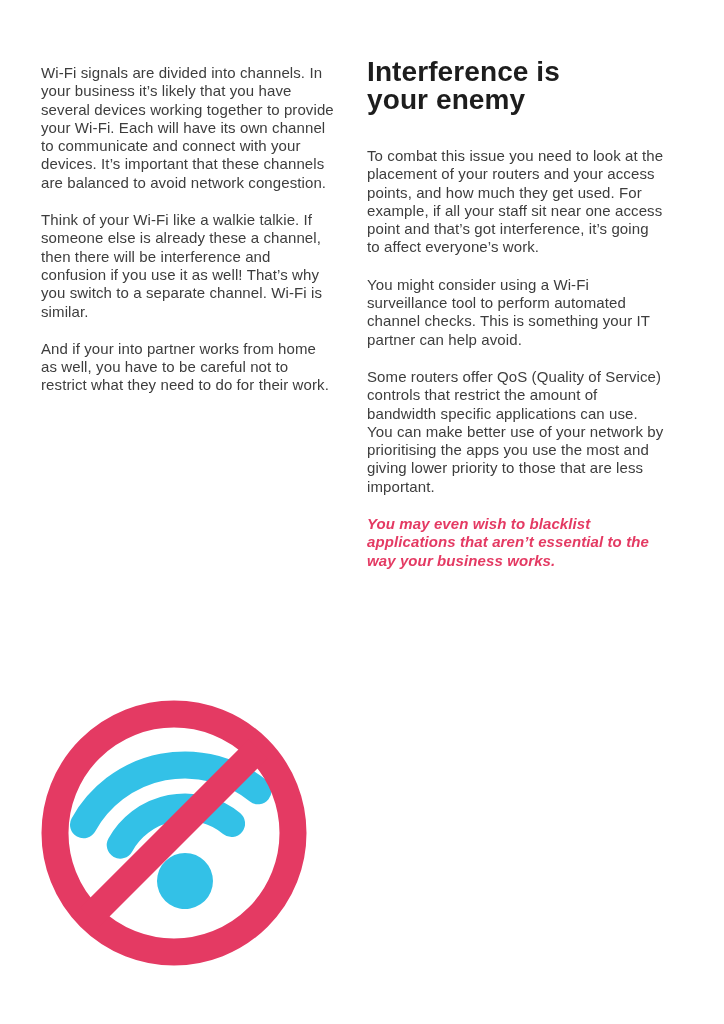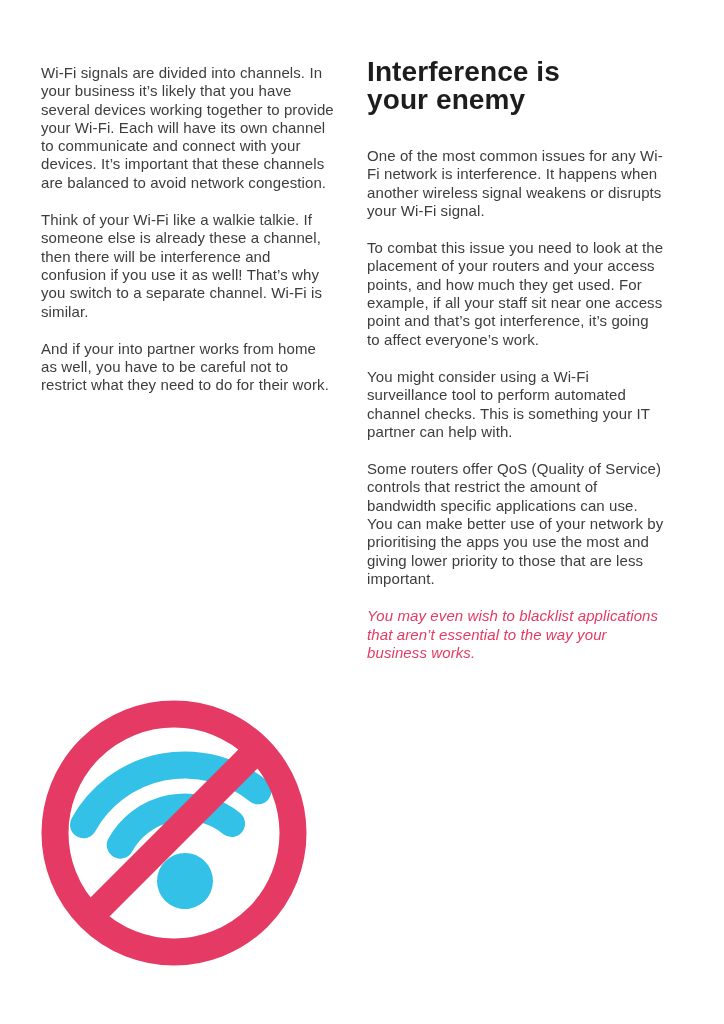--- a/index.html
+++ b/index.html
@@ -27,21 +27,21 @@
     line-height: 28px;
     font-weight: bold;
     color: #1d1d1d;
     white-space: pre-line;
     letter-spacing: 0.1px;
   }
   p.highlight {
     margin: 0;
     font-size: 15px;
     line-height: 18.3px;
-    font-weight: normal;
+    font-weight: bold;
     font-style: italic;
     color: #e43a63;
     letter-spacing: 0.1px;
   }
   .nowifi {
     position: absolute;
     left: 40px;
     top: 699px;
     width: 268px;
     height: 268px;
@@ -54,23 +54,22 @@
 
   <div class="col col-left">
     <p class="body">Wi-Fi signals are divided into channels. In your business it’s likely that you have several devices working together to provide your Wi-Fi. Each will have its own channel to communicate and connect with your devices. It’s important that these channels are balanced to avoid network congestion.</p>
     <p class="body">Think of your Wi-Fi like a walkie talkie. If someone else is already these a channel, then there will be interference and confusion if you use it as well! That’s why you switch to a separate channel. Wi-Fi is similar.</p>
     <p class="body">And if your into partner works from home as well, you have to be careful not to restrict what they need to do for their work.</p>
   </div>
 
   <div class="col col-right">
     <h1 class="heading">Interference is
 your enemy</h1>
-    <p class="body">One of the most common issues for any Wi-Fi network is interference. It happens when another wireless signal weakens or disrupts your Wi-Fi signal.</p>
     <p class="body">To combat this issue you need to look at the placement of your routers and your access points, and how much they get used. For example, if all your staff sit near one access point and that’s got interference, it’s going to affect everyone’s work.</p>
-    <p class="body">You might consider using a Wi-Fi surveillance tool to perform automated channel checks. This is something your IT partner can help with.</p>
+    <p class="body">You might consider using a Wi-Fi surveillance tool to perform automated channel checks. This is something your IT partner can help avoid.</p>
     <p class="body">Some routers offer QoS (Quality of Service) controls that restrict the amount of  bandwidth specific applications can use. You can make better use of your network by prioritising the apps you use the most and giving lower priority to those that are less important.</p>
     <p class="highlight">You may even wish to blacklist applications that aren’t essential to the way your business works.</p>
   </div>
 
   <div class="nowifi">
     <svg width="268" height="268" viewBox="0 0 268 268" aria-hidden="true">
       <g transform="rotate(-11 145 182)">
         <path d="M 56.1 107.4 A 116 116 0 0 1 233.9 107.4" fill="none" stroke="#33c1e7" stroke-width="27" stroke-linecap="round"></path>
         <path d="M 88.3 134.4 A 74 74 0 0 1 201.7 134.4" fill="none" stroke="#33c1e7" stroke-width="27" stroke-linecap="round"></path>
         <circle cx="145" cy="182" r="28" fill="#33c1e7"></circle>

